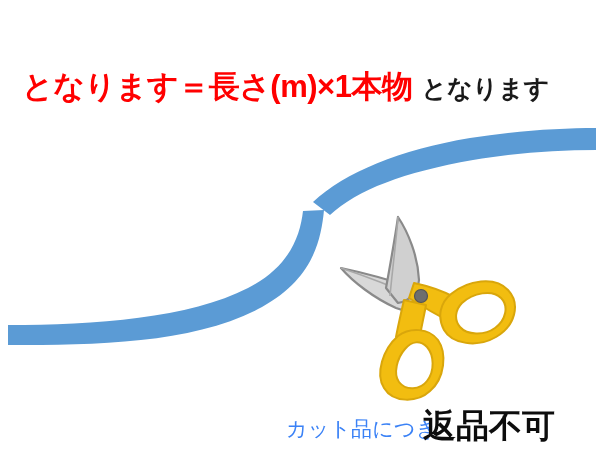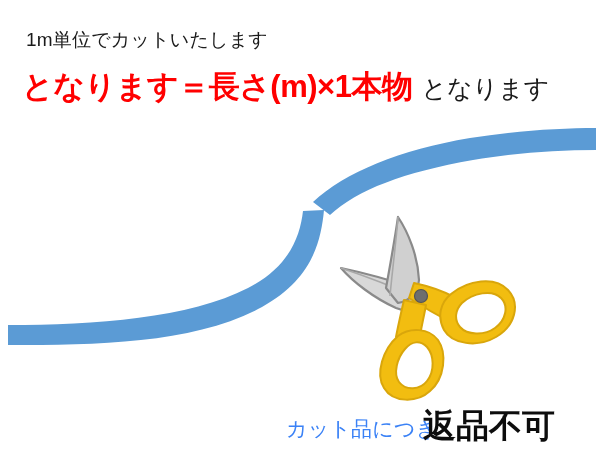--- a/index.html
+++ b/index.html
@@ -31,21 +31,21 @@
   #line-order {
     left: 22px;
     top: 71px;
     font-size: 31px;
     font-weight: bold;
     color: #ff0000;
     letter-spacing: -0.5px;
   }
   #line-order-tail {
     font-size: 25px;
-    font-weight: normal;
+    font-weight: bold;
     color: #1a1a1a;
     letter-spacing: 0px;
     padding-left: 9px;
   }
   #line-noreturn-lead {
     left: 286px;
     top: 418px;
     font-size: 21px;
     color: #3b82f6;
     letter-spacing: 0.2px;
@@ -148,21 +148,20 @@
                  C 397,358 393,374 399,382
                  C 406,391 420,390 427,381
                  C 435,371 434,355 427,347
                  C 420,340 412,341 405,349 Z" fill="#f2bd10" stroke="#d9a60b" stroke-width="2" stroke-linejoin="round" fill-rule="evenodd"></path>
       </g>
 
       <circle cx="421" cy="296" r="6.5" fill="#6e6e6e" stroke="#555555" stroke-width="1.2"></circle>
     </g>
   </svg>
 
-  <div class="txt" id="line-unit">1m単位でカットいたします</div>
 
   <div class="txt" id="line-order">
     <span>となります＝長さ(m)×1本物</span><span id="line-order-tail">となります</span>
   </div>
 
   <div class="txt" id="line-noreturn-lead">カット品につき</div>
 
   <div class="txt" id="line-noreturn-strong">返品不可</div>
 
 </div>

